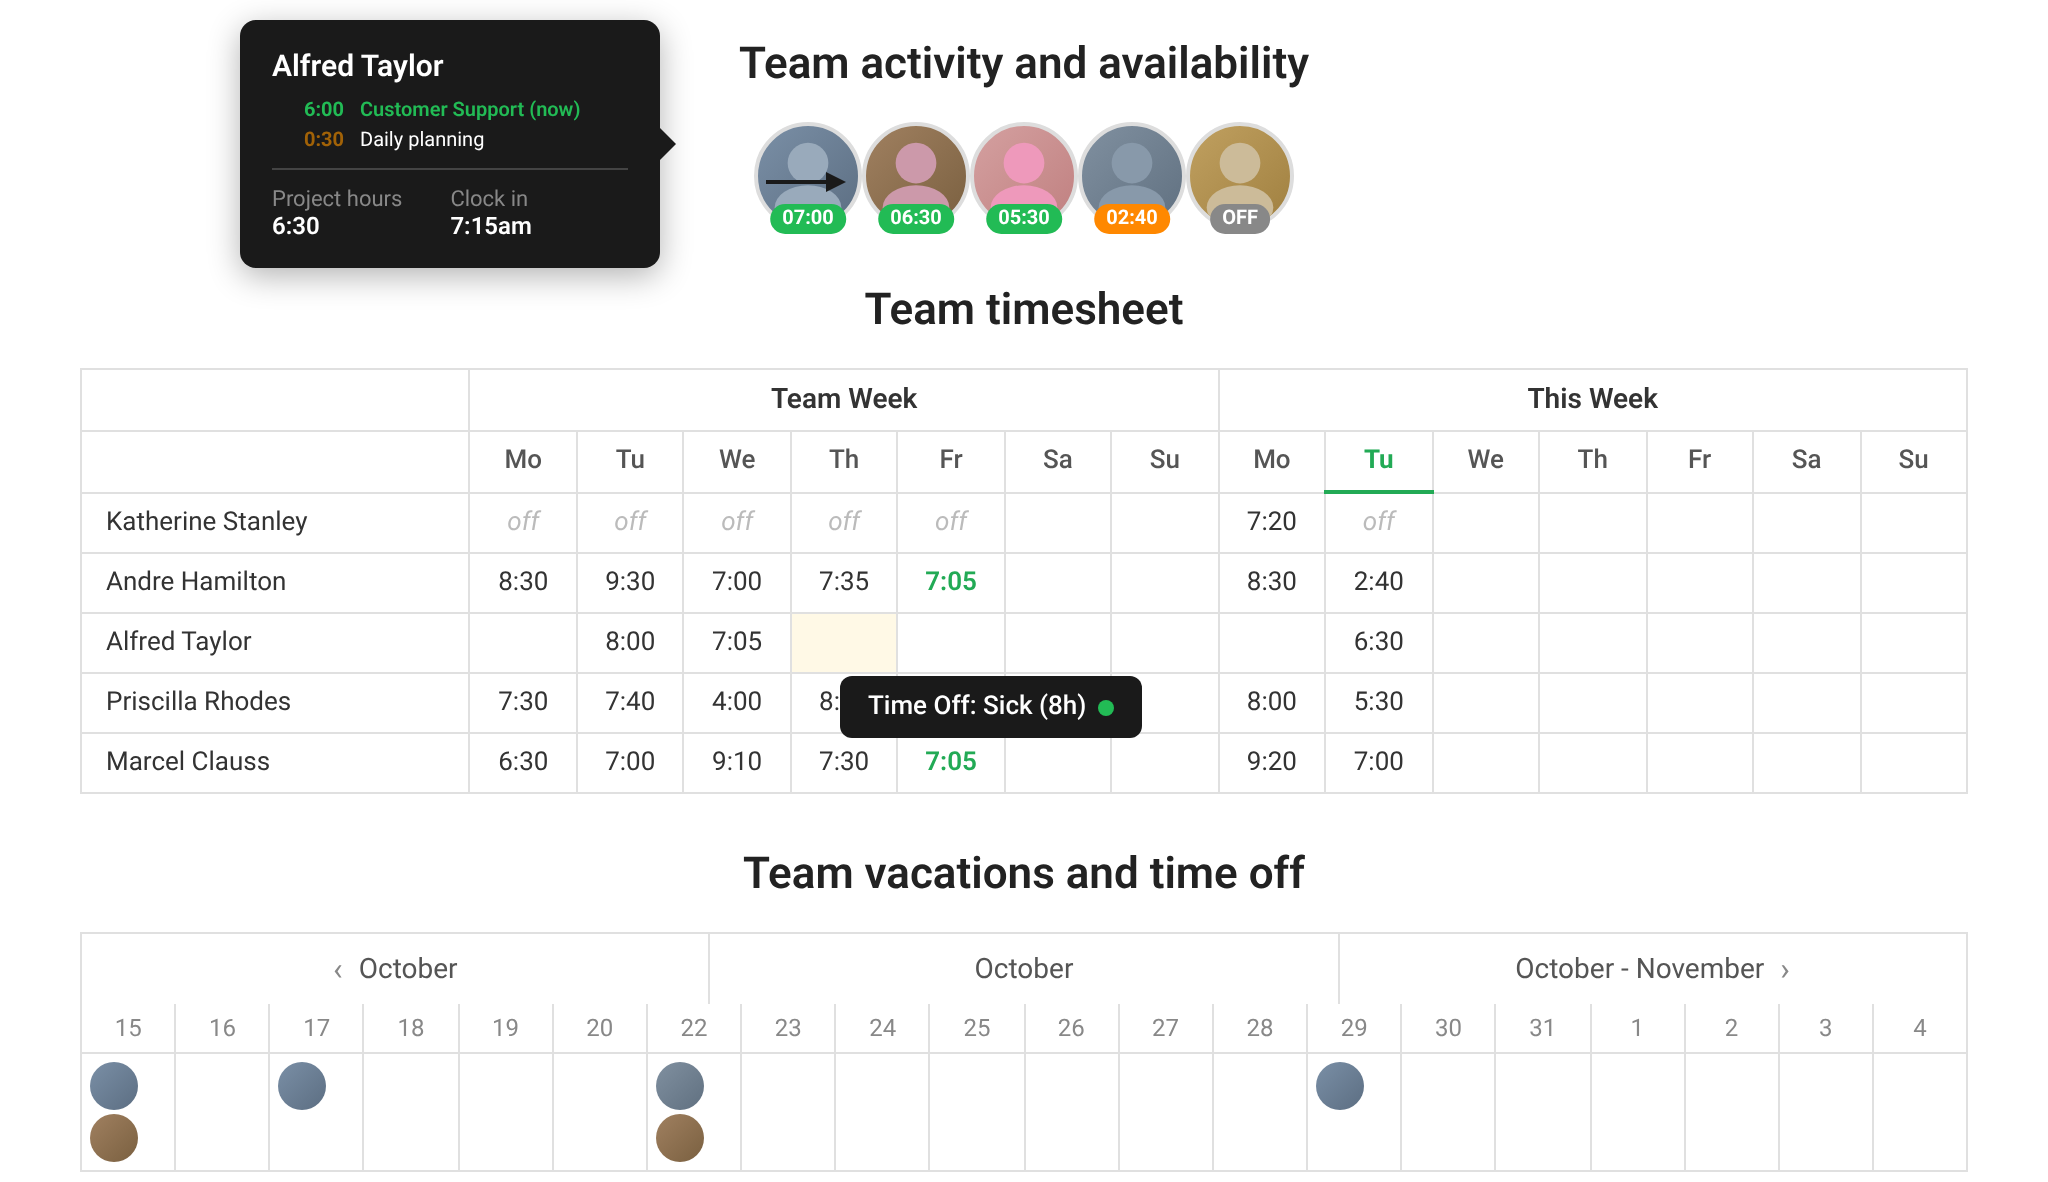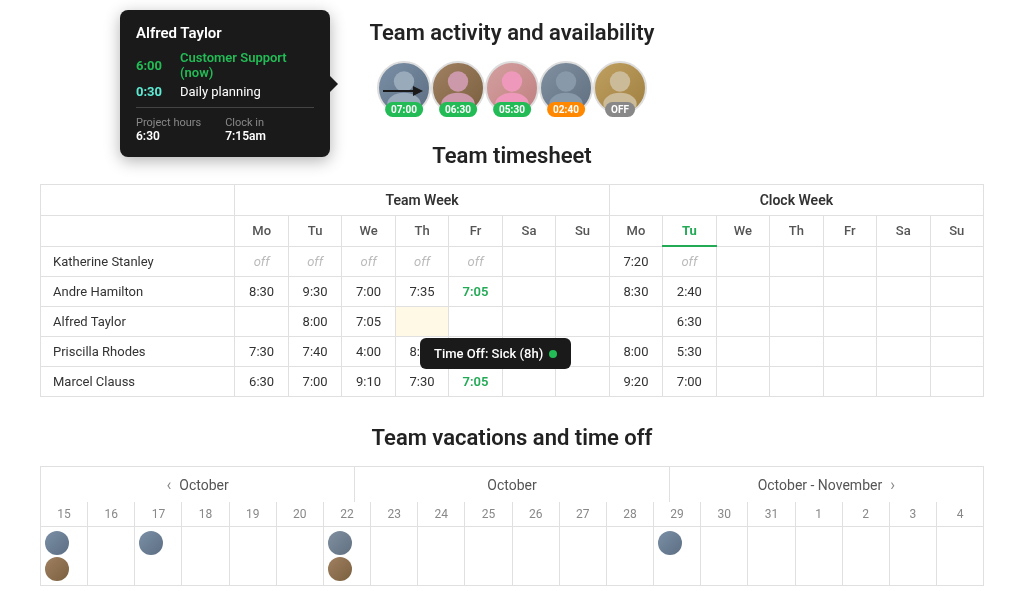--- a/index.html
+++ b/index.html
@@ -110,31 +110,32 @@
       font-weight: 600;
       color: #fff;
       margin-bottom: 8px;
     }
 
     .tooltip-row {
       display: flex;
       align-items: center;
       gap: 8px;
       margin-bottom: 4px;
-      font-size: 13px;
+      font-size: 10px;
+      text-align: right;
     }
 
     .tooltip-hours {
       color: #22bb55;
       font-weight: 700;
       min-width: 36px;
     }
 
     .tooltip-hours-gray {
-      color: #5eead4;
+      color: #a16207;
       font-weight: 700;
       min-width: 36px;
     }
 
     .tooltip-activity {
       color: #fff;
     }
 
     .tooltip-activity-green {
       color: #22bb55;
@@ -428,21 +429,21 @@
     <div class="sick-tooltip">
       <span>Time Off: Sick (8h)</span>
       <span class="sick-dot"></span>
     </div>
 
     <table class="timesheet-table">
       <thead>
         <tr>
           <th class="name-col-header"></th>
           <th colspan="7" class="week-header">Team Week</th>
-          <th colspan="7" class="week-header">Clock Week</th>
+          <th colspan="7" class="week-header">This Week</th>
         </tr>
         <tr>
           <th class="name-col-header"></th>
           <th class="day-header">Mo</th>
           <th class="day-header">Tu</th>
           <th class="day-header">We</th>
           <th class="day-header">Th</th>
           <th class="day-header">Fr</th>
           <th class="day-header">Sa</th>
           <th class="day-header">Su</th>

